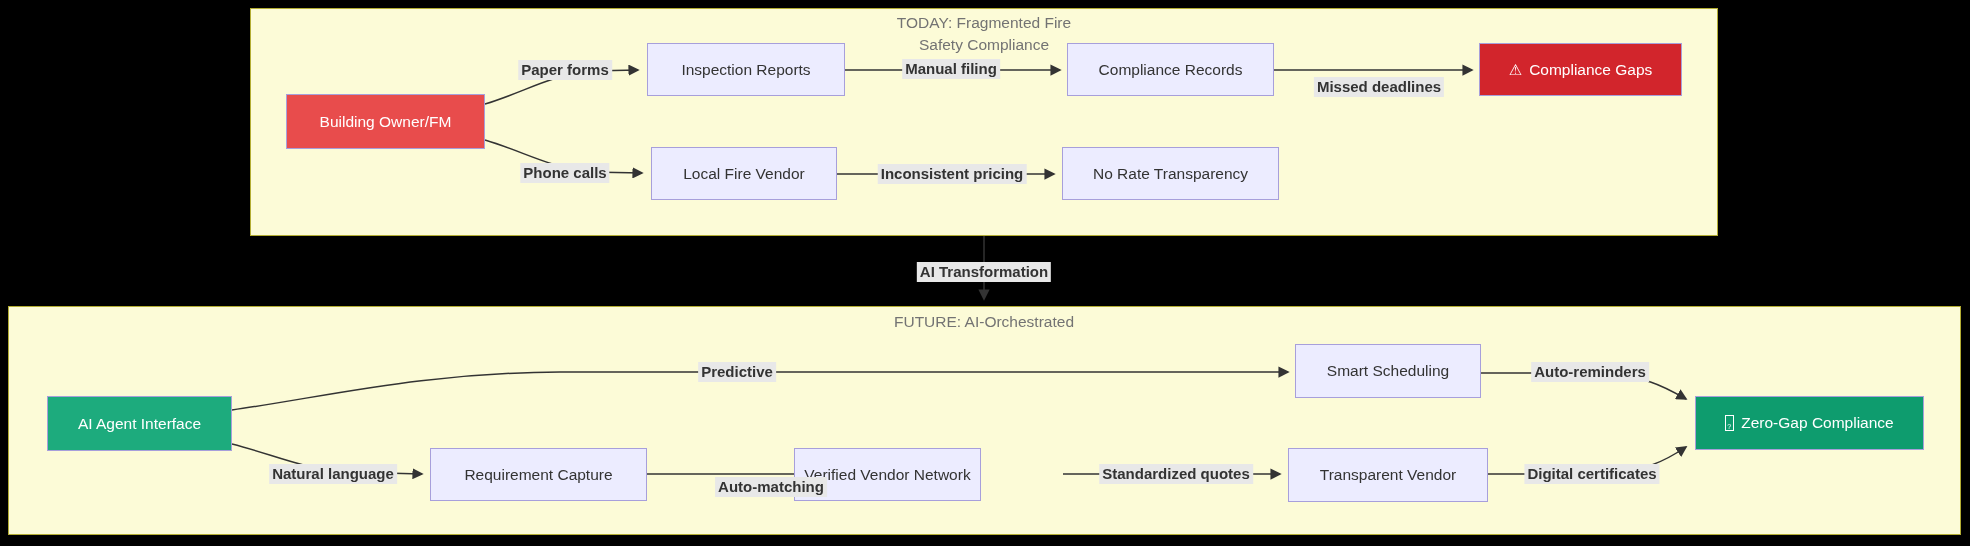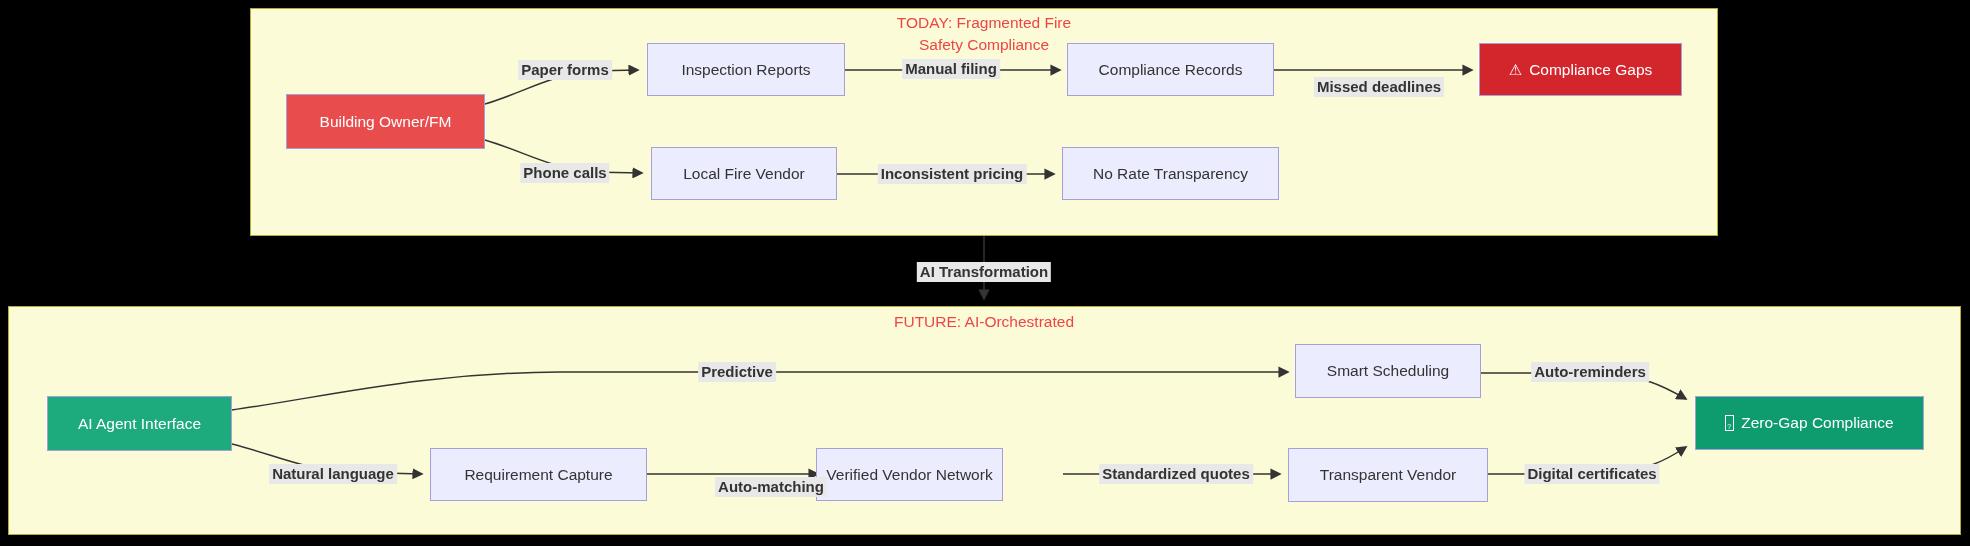--- a/index.html
+++ b/index.html
@@ -1,20 +1,20 @@
 <!DOCTYPE html>
 <html style="--cluster-fill: #FCFBD7; --cluster-border: #B3AD33; --node-lavender: #ECECFF; --node-border: #A79FDB; --red-actor: #E84C4C; --red-alert: #D2252C; --green-agent: #1DAB7D; --green-goal: #0E9C6E; --label-bg: #E8E8E8;"><head>
 <meta charset="utf-8">
 <style>
   html,body{margin:0;padding:0;background:#000;}
   body{font-family:"Liberation Sans","DejaVu Sans",sans-serif;}
   #stage{position:relative;width:1970px;height:546px;background:#000;overflow:hidden;}
   svg.edges{position:absolute;left:0;top:0;width:1970px;height:546px;pointer-events:none;}
   .cluster{position:absolute;background:var(--cluster-fill,#FCFBD7);border:1.5px solid var(--cluster-border,#B3AD33);box-sizing:border-box;}
-  .cluster-title{position:absolute;width:420px;text-align:center;color:#ef4444;font-size:15.5px;line-height:22px;transform:translateX(-50%);}
+  .cluster-title{position:absolute;width:420px;text-align:center;color:#737373;font-size:15.5px;line-height:22px;transform:translateX(-50%);}
   .node{position:absolute;display:flex;align-items:center;justify-content:center;box-sizing:border-box;
         border:1.3px solid var(--node-border,#A79FDB);font-size:15.5px;color:#333;text-align:center;}
   .node.lavender{background:var(--node-lavender,#ECECFF);}
   .node.red-actor{background:var(--red-actor,#E84C4C);color:#fff;}
   .node.red-alert{background:var(--red-alert,#D2252C);color:#fff;}
   .node.green-agent{background:var(--green-agent,#1DAB7D);color:#fff;}
   .node.green-goal{background:var(--green-goal,#0E9C6E);color:#fff;}
   .edge-label{position:absolute;transform:translate(-50%,-50%);background:var(--label-bg,#E8E8E8);
               color:#333;font-size:15px;line-height:18px;padding:1px 3px;white-space:nowrap;font-weight:bold;}
   .warn{font-size:15px;margin-right:7px;line-height:1;}
@@ -93,21 +93,21 @@
   <div class="node lavender" style="left:1295px;top:344px;width:186px;height:54px;">
     <span>Smart Scheduling</span>
   </div>
   <div class="node green-goal" style="left:1695px;top:396px;width:229px;height:54px;">
     <span class="tofu"></span>
     <span>Zero-Gap Compliance</span>
   </div>
   <div class="node lavender" style="left:430px;top:448px;width:217px;height:53px;">
     <span>Requirement Capture</span>
   </div>
-  <div class="node lavender" style="left:816px;top:448px;width:187px;height:53px;">
+  <div class="node lavender" style="left:794px;top:448px;width:187px;height:53px;">
     <span>Verified Vendor Network</span>
   </div>
   <div class="node lavender" style="left:1288px;top:448px;width:200px;height:54px;">
     <span>Transparent Vendor</span>
   </div>
 
   <div class="edge-label" style="left:737px;top:372px;">Predictive</div>
   <div class="edge-label" style="left:1590px;top:372px;">Auto-reminders</div>
   <div class="edge-label" style="left:333px;top:474px;">Natural language</div>
   <div class="edge-label" style="left:771px;top:474px;margin-top:13px;">Auto-matching</div>

